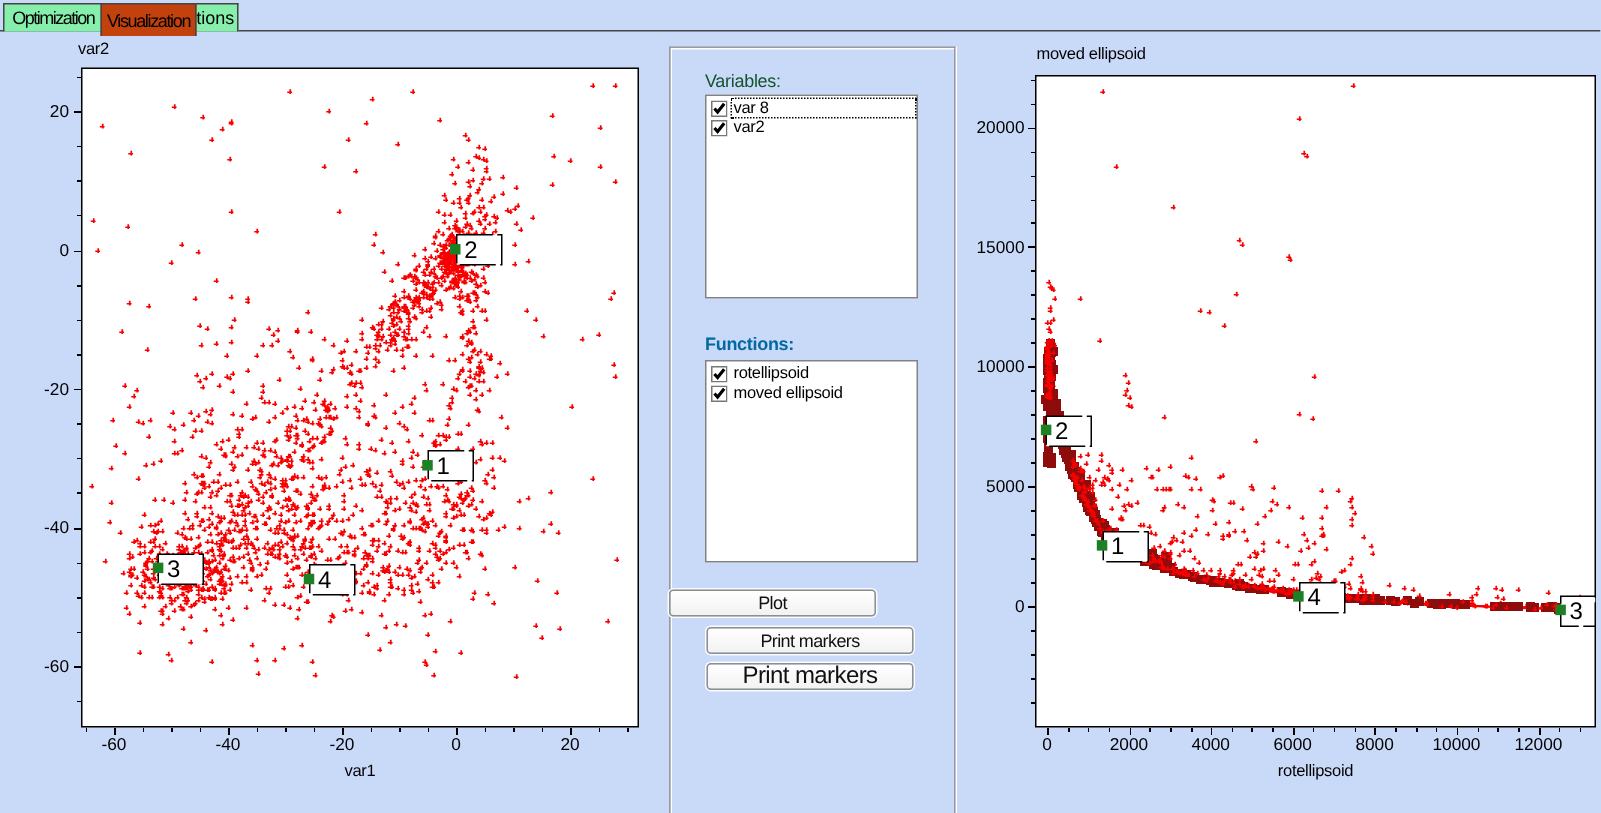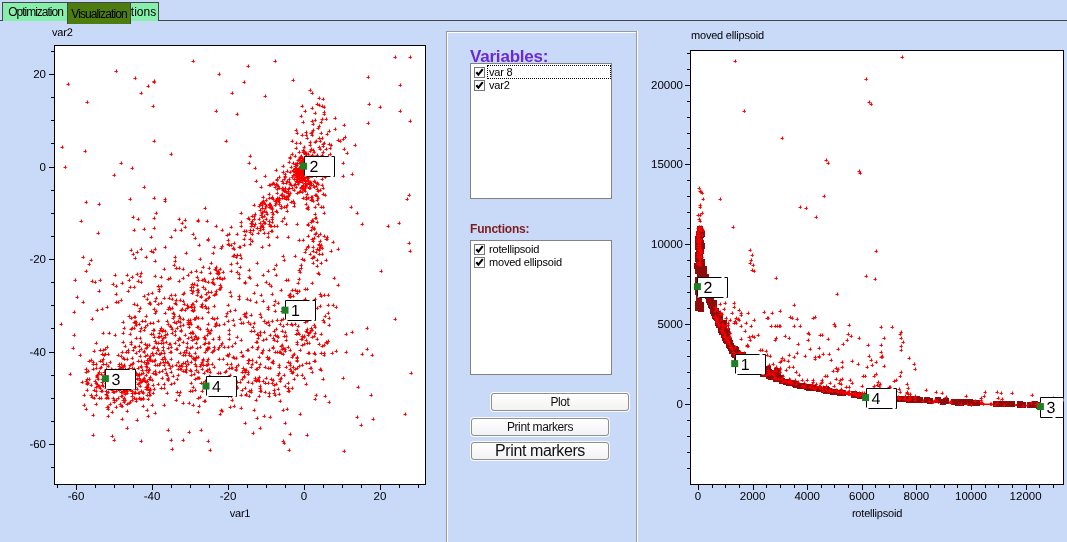--- a/index.html
+++ b/index.html
@@ -2,21 +2,21 @@
 <html><head><meta charset="utf-8"><style>
 html,body{margin:0;padding:0}
 *{-webkit-font-smoothing:antialiased}
 body{width:1067px;height:542px;background:#c9d9f8;font-family:"Liberation Sans",sans-serif;position:relative;overflow:hidden}
 .tab{position:absolute;top:2px;height:18px;border:1px solid #454545;border-bottom:none;background:#86efac;
  font-size:12px;display:flex;align-items:center;justify-content:center;color:#000}
 </style></head>
 <body>
 <div style="position:absolute;left:0;top:20px;width:1067px;height:1px;background:#454545"></div>
 <div class="tab" style="left:2px;width:65px;letter-spacing:-1px">Optimization</div>
-<div class="tab" style="left:67px;width:62px;background:#4d7c0f;height:21px;z-index:3;letter-spacing:-0.9px">Visualization</div>
+<div class="tab" style="left:67px;width:62px;background:#c2410c;height:21px;z-index:3;letter-spacing:-0.9px">Visualization</div>
 <div class="tab" style="left:112px;width:45px">Options</div>
 <svg width="1067" height="542" viewBox="0 0 1067 542" text-rendering="geometricPrecision" style="position:absolute;left:0;top:0">
     <rect x="54.5" y="45.5" width="371" height="439" fill="#ffffff" stroke="#000" stroke-width="1"></rect>
     <rect x="690.5" y="50.5" width="373" height="434" fill="#ffffff" stroke="#000" stroke-width="1"></rect>
     <path d="M57.5 485v3M76.5 485v5M95.5 485v3M114.5 485v3M133.5 485v3M152.5 485v5M171.5 485v3M190.5 485v3M209.5 485v3M228.5 485v5M247.5 485v3M266.5 485v3M285.5 485v3M304.5 485v5M323.5 485v3M342.5 485v3M361.5 485v3M380.5 485v5M399.5 485v3M418.5 485v3M54 467.5h-3M54 444.5h-5M54 421.5h-3M54 398.5h-3M54 375.5h-3M54 352.5h-5M54 328.5h-3M54 305.5h-3M54 282.5h-3M54 259.5h-5M54 236.5h-3M54 213.5h-3M54 190.5h-3M54 167.5h-5M54 143.5h-3M54 120.5h-3M54 97.5h-3M54 74.5h-5M54 51.5h-3M698.5 485v5M712.5 485v3M725.5 485v3M739.5 485v3M753.5 485v5M766.5 485v3M780.5 485v3M794.5 485v3M807.5 485v5M821.5 485v3M834.5 485v3M848.5 485v3M862.5 485v5M875.5 485v3M889.5 485v3M903.5 485v3M916.5 485v5M930.5 485v3M944.5 485v3M957.5 485v3M971.5 485v5M985.5 485v3M998.5 485v3M1012.5 485v3M1026.5 485v5M1039.5 485v3M1053.5 485v3M690 468.5h-3M690 452.5h-3M690 436.5h-3M690 420.5h-3M690 404.5h-5M690 388.5h-3M690 372.5h-3M690 356.5h-3M690 340.5h-3M690 324.5h-5M690 308.5h-3M690 292.5h-3M690 276.5h-3M690 260.5h-3M690 244.5h-5M690 228.5h-3M690 212.5h-3M690 196.5h-3M690 180.5h-3M690 164.5h-5M690 148.5h-3M690 133.5h-3M690 117.5h-3M690 101.5h-3M690 85.5h-5M690 69.5h-3M690 53.5h-3" stroke="#000" stroke-width="1" fill="none" shape-rendering="crispEdges"></path>
     <g style="font-family:&quot;Liberation Sans&quot;,sans-serif" font-size="11.5" fill="#000">
       <text x="76.0" y="500" text-anchor="middle">-60</text>
       <text x="152.0" y="500" text-anchor="middle">-40</text>
       <text x="228.0" y="500" text-anchor="middle">-20</text>
       <text x="304.0" y="500" text-anchor="middle">0</text>
@@ -70,47 +70,47 @@
     <text x="740.7" y="369.6" font-size="16" style="font-family:&quot;Liberation Sans&quot;,sans-serif" fill="#000">1</text>
     <rect x="866.5" y="388.5" width="30" height="20" fill="#ffffff" stroke="#000" stroke-width="1" stroke-dasharray="24 3"></rect>
     <rect x="862.1" y="394.1" width="7" height="7" fill="#1d8024"></rect>
     <text x="871.6" y="403.6" font-size="16" style="font-family:&quot;Liberation Sans&quot;,sans-serif" fill="#000">4</text>
     <rect x="1040.5" y="397.5" width="23" height="20" fill="#ffffff" stroke="#000" stroke-width="1" stroke-dasharray="24 3"></rect>
     <rect x="1036.9" y="403.1" width="7" height="7" fill="#1d8024"></rect>
     <text x="1046.4" y="412.6" font-size="16" style="font-family:&quot;Liberation Sans&quot;,sans-serif" fill="#000">3</text>
   </svg>
 <div style="position:absolute;left:446px;top:31px;width:190px;height:511px;border-top:1px solid #9a9a9a;border-left:1px solid #9a9a9a;box-shadow:inset 1px 1px 0 #fff"></div>
 <div style="position:absolute;left:636px;top:31px;width:1px;height:511px;background:#9a9a9a;box-shadow:1px 0 0 #fff"></div>
-<div style="position:absolute;left:470px;top:47px;font-size:17px;font-weight:bold;letter-spacing:-0.2px;color:#6d28d9">Variables:</div>
+<div style="position:absolute;left:470px;top:47px;font-size:12px;font-weight:normal;letter-spacing:-0.2px;color:#14532d">Variables:</div>
 <div style="position:absolute;left:470px;top:63px;width:140px;height:134px;background:#fff;border:1px solid #828282"></div>
 <div style="position:absolute;left:474px;top:67px;width:11px;height:11px">
     <svg width="11" height="11" viewBox="0 0 11 11" style="position:absolute;left:0;top:0">
       <rect x="0.5" y="0.5" width="10" height="10" fill="#fff" stroke="#777"></rect>
       <path d="M2.3 5.3 L4.4 7.7 L8.8 2.2" stroke="#000" stroke-width="2.1" fill="none"></path>
     </svg>
   </div>
 <div style="position:absolute;left:489px;top:66px;font-size:11px;letter-spacing:-0.2px;color:#000">var 8</div>
 <div style="position:absolute;left:487px;top:65px;width:122px;height:12px;border:1px dotted #000"></div>
 <div style="position:absolute;left:474px;top:80px;width:11px;height:11px">
     <svg width="11" height="11" viewBox="0 0 11 11" style="position:absolute;left:0;top:0">
       <rect x="0.5" y="0.5" width="10" height="10" fill="#fff" stroke="#777"></rect>
       <path d="M2.3 5.3 L4.4 7.7 L8.8 2.2" stroke="#000" stroke-width="2.1" fill="none"></path>
     </svg>
   </div>
 <div style="position:absolute;left:489px;top:79px;font-size:11px;letter-spacing:-0.2px;color:#000">var2</div>
-<div style="position:absolute;left:470px;top:222px;font-size:12px;font-weight:bold;letter-spacing:-0.2px;color:#7f1d1d">Functions:</div>
+<div style="position:absolute;left:470px;top:222px;font-size:12px;font-weight:bold;letter-spacing:-0.2px;color:#0369a1">Functions:</div>
 <div style="position:absolute;left:470px;top:240px;width:140px;height:133px;background:#fff;border:1px solid #828282"></div>
 <div style="position:absolute;left:474px;top:244px;width:11px;height:11px">
     <svg width="11" height="11" viewBox="0 0 11 11" style="position:absolute;left:0;top:0">
       <rect x="0.5" y="0.5" width="10" height="10" fill="#fff" stroke="#777"></rect>
       <path d="M2.3 5.3 L4.4 7.7 L8.8 2.2" stroke="#000" stroke-width="2.1" fill="none"></path>
     </svg>
   </div>
 <div style="position:absolute;left:489px;top:243px;font-size:11px;letter-spacing:-0.2px;color:#000">rotellipsoid</div>
 <div style="position:absolute;left:474px;top:257px;width:11px;height:11px">
     <svg width="11" height="11" viewBox="0 0 11 11" style="position:absolute;left:0;top:0">
       <rect x="0.5" y="0.5" width="10" height="10" fill="#fff" stroke="#777"></rect>
       <path d="M2.3 5.3 L4.4 7.7 L8.8 2.2" stroke="#000" stroke-width="2.1" fill="none"></path>
     </svg>
   </div>
 <div style="position:absolute;left:489px;top:256px;font-size:11px;letter-spacing:-0.2px;color:#000">moved ellipsoid</div>
-<div style="position:absolute;left:491px;top:393px;width:136px;height:16px;background:linear-gradient(#ffffff,#f2f2f2);border:1px solid #8e8f8f;border-radius:3px;box-shadow:0 0 0 1px #fafcfe;display:flex;align-items:center;justify-content:center;font-size:12px;letter-spacing:-0.4px;color:#111">Plot</div>
+<div style="position:absolute;left:446px;top:393px;width:136px;height:16px;background:linear-gradient(#ffffff,#f2f2f2);border:1px solid #8e8f8f;border-radius:3px;box-shadow:0 0 0 1px #fafcfe;display:flex;align-items:center;justify-content:center;font-size:12px;letter-spacing:-0.4px;color:#111">Plot</div>
 <div style="position:absolute;left:471px;top:418px;width:136px;height:16px;background:linear-gradient(#ffffff,#f2f2f2);border:1px solid #8e8f8f;border-radius:3px;box-shadow:0 0 0 1px #fafcfe;display:flex;align-items:center;justify-content:center;font-size:12px;letter-spacing:-0.4px;color:#111">Print markers</div>
 <div style="position:absolute;left:471px;top:442px;width:136px;height:16px;background:linear-gradient(#ffffff,#f2f2f2);border:1px solid #8e8f8f;border-radius:3px;box-shadow:0 0 0 1px #fafcfe;display:flex;align-items:center;justify-content:center;font-size:16px;letter-spacing:-0.4px;color:#111">Print markers</div>
 </body></html>

